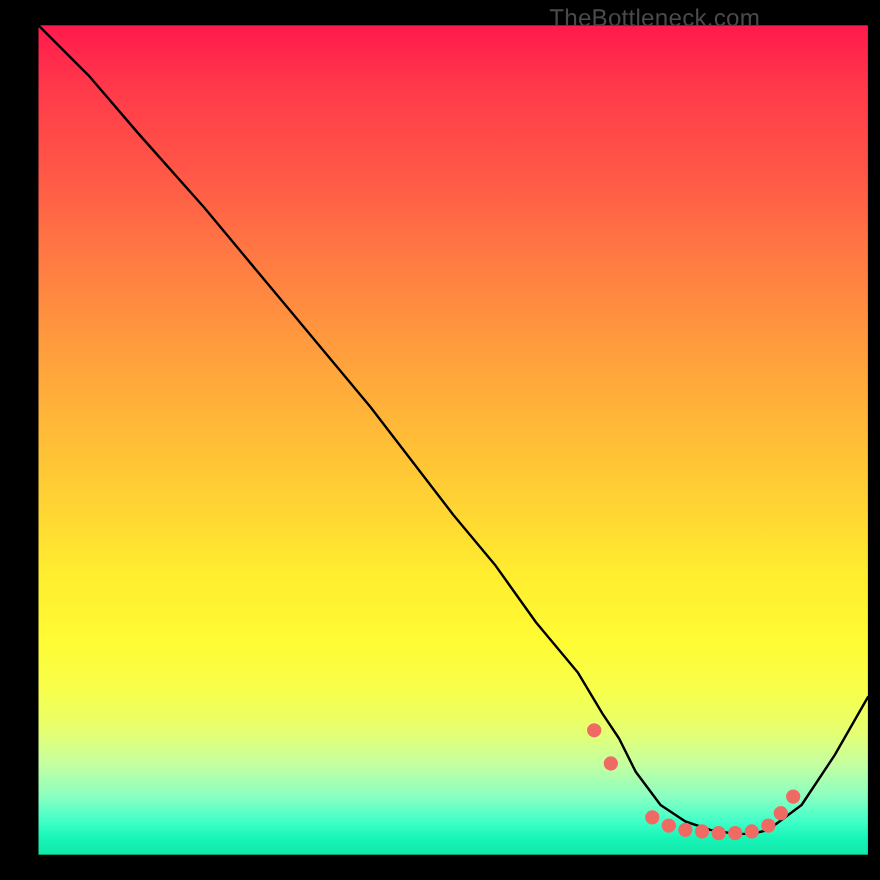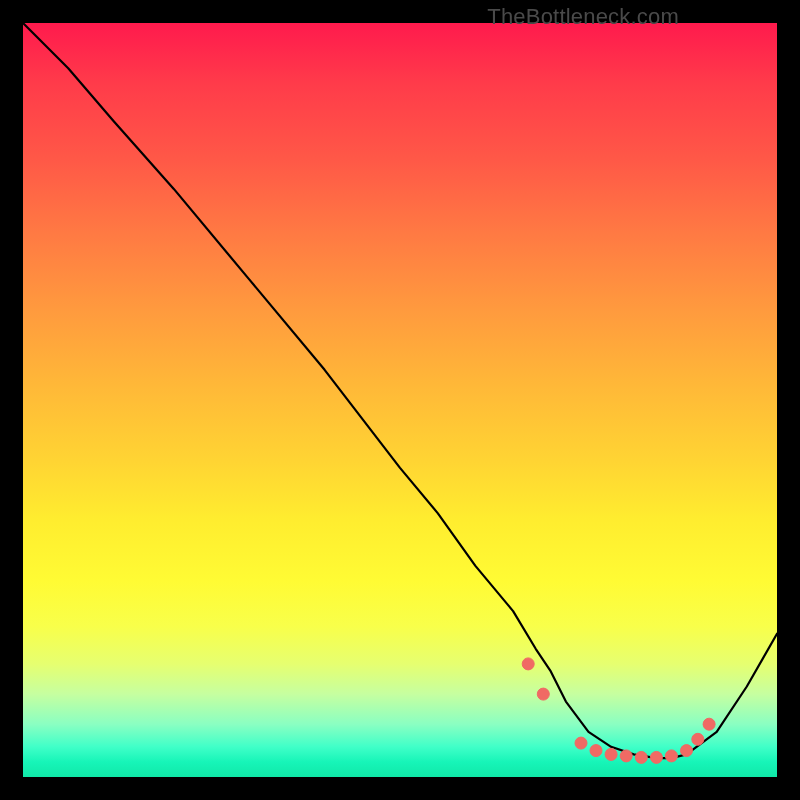--- a/index.html
+++ b/index.html
@@ -1,19 +1,19 @@
 <!DOCTYPE html>
 <html><head>
 <meta charset="utf-8">
 <style>
   * { margin: 0; padding: 0; box-sizing: border-box; }
   html, body { width: 800px; height: 800px; background: #000; overflow: hidden; }
   .frame {
     position: absolute;
-    left: 0; top: 0;
+    left: 12px; top: 0;
     width: 705px; height: 800px;
     background: #000;
   }
   .plot {
     position: absolute;
     left: 23px;
     top: 23px;
     width: 754px;
     height: 754px;
     background: linear-gradient(to bottom,

